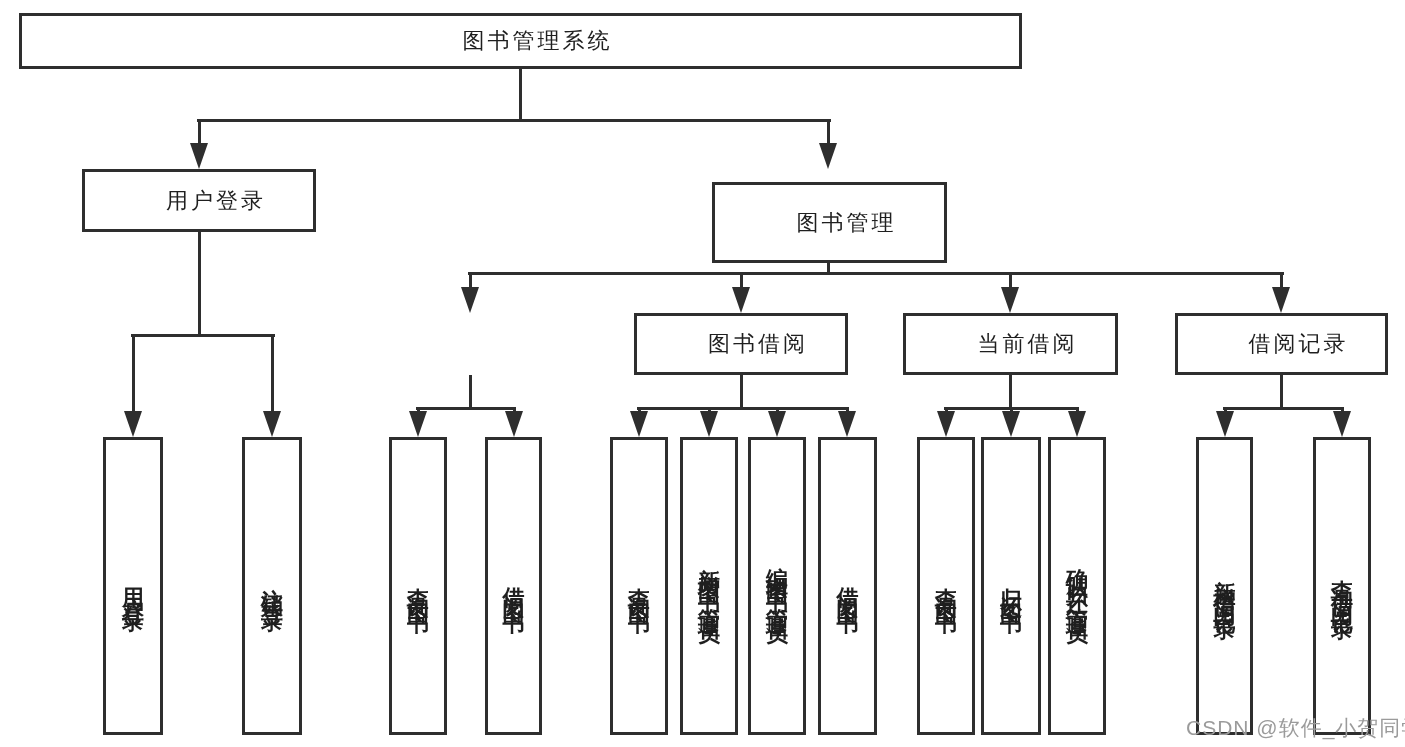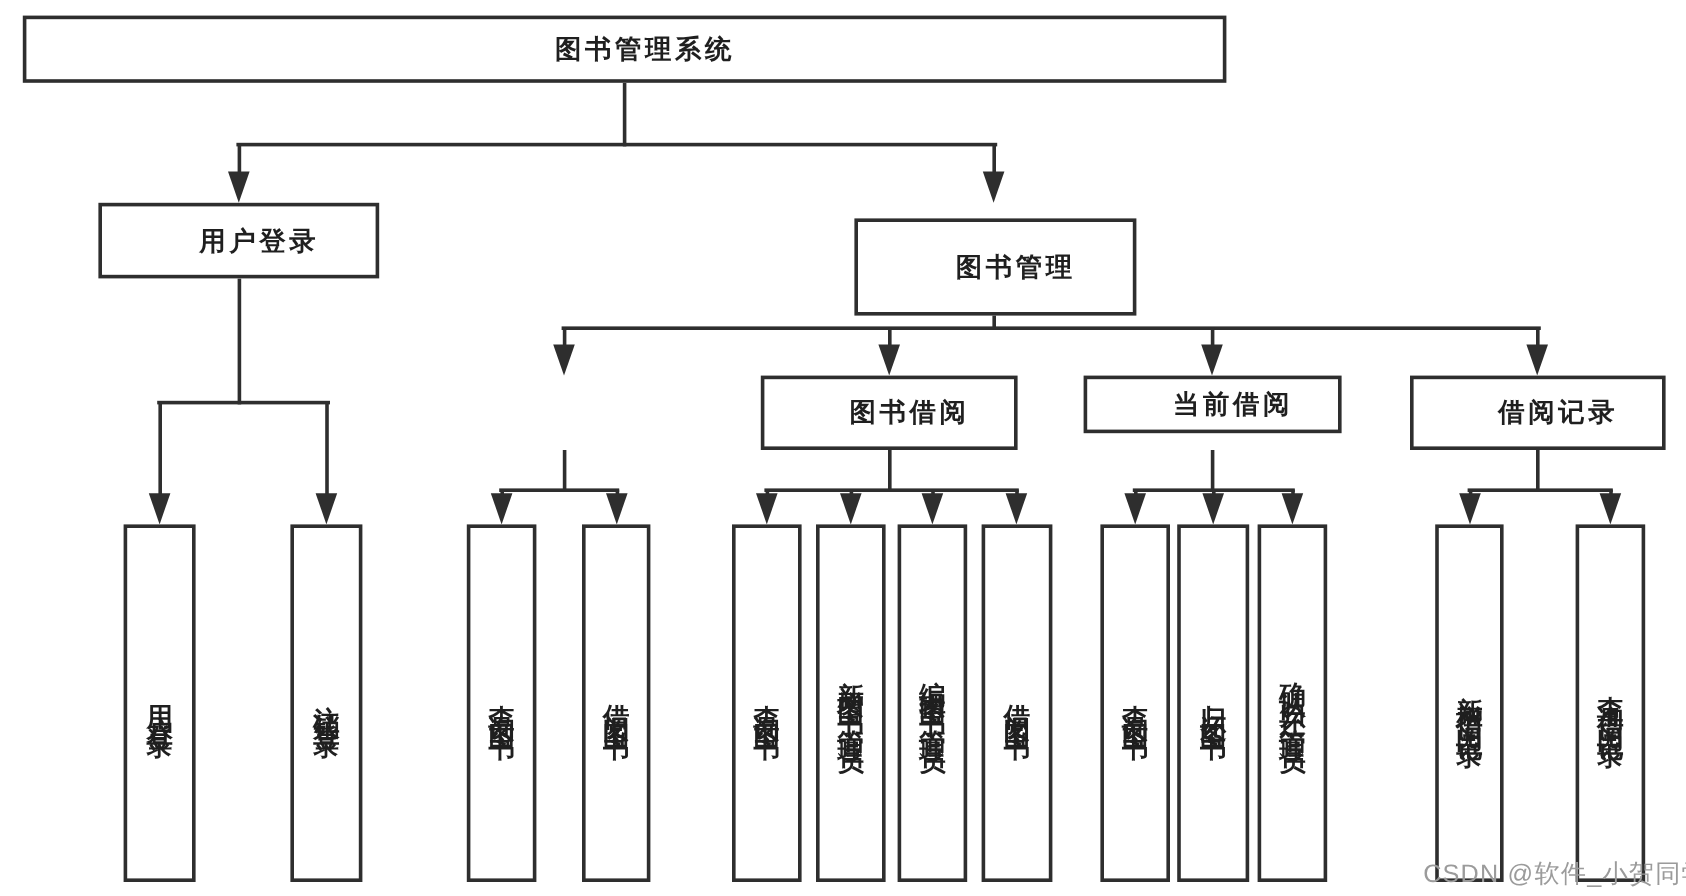--- a/index.html
+++ b/index.html
@@ -21,21 +21,21 @@
   .arrowhead{
     position:absolute;width:0;height:0;z-index:1;
     border-left:9px solid transparent;border-right:9px solid transparent;
     border-top:26px solid var(--line);
   }
   
   .node{
     position:absolute;box-sizing:border-box;background:#fff;
     border:3px solid var(--line);z-index:2;
     display:flex;align-items:center;justify-content:center;
-    color:var(--text);font-size:22px;font-weight:700;letter-spacing:3px;
+    color:var(--text);font-size:22px;font-weight:400;letter-spacing:3px;
     white-space:nowrap;
     padding-left:34px;
   }
   .node.root{border-width:3px;}
   .leaf{
     position:absolute;box-sizing:border-box;background:#fff;
     border:3px solid var(--line);z-index:2;
     top:437px;height:298px;
     display:flex;align-items:center;justify-content:center;
     writing-mode:vertical-rl;text-orientation:mixed;
@@ -51,21 +51,21 @@
 <body>
 
 <div id="canvas">
 
   <div class="node root" style="left:19px;top:13px;width:1003px;height:56px;">图书管理系统</div>
 
   <div class="node" style="left:82px;top:169px;width:234px;height:63px;">用户登录</div>
   <div class="node" style="left:712px;top:182px;width:235px;height:81px;">图书管理</div>
 
   <div class="node" style="left:634px;top:313px;width:214px;height:62px;">图书借阅</div>
-  <div class="node" style="left:903px;top:313px;width:215px;height:48px;">当前借阅</div>
+  <div class="node" style="left:903px;top:313px;width:215px;height:62px;">当前借阅</div>
   <div class="node" style="left:1175px;top:313px;width:213px;height:62px;">借阅记录</div>
 
   <div class="leaf" style="left:103px;width:60px;">用户登录</div>
   <div class="leaf" style="left:242px;width:60px;">注销登录</div>
 
   <div class="leaf" style="left:389px;width:58px;">查询图书</div>
   <div class="leaf" style="left:485px;width:57px;">借阅图书</div>
 
   <div class="leaf" style="left:610px;width:58px;">查询图书</div>
   <div class="leaf" style="left:680px;width:58px;">新增图书（管理员）</div>

